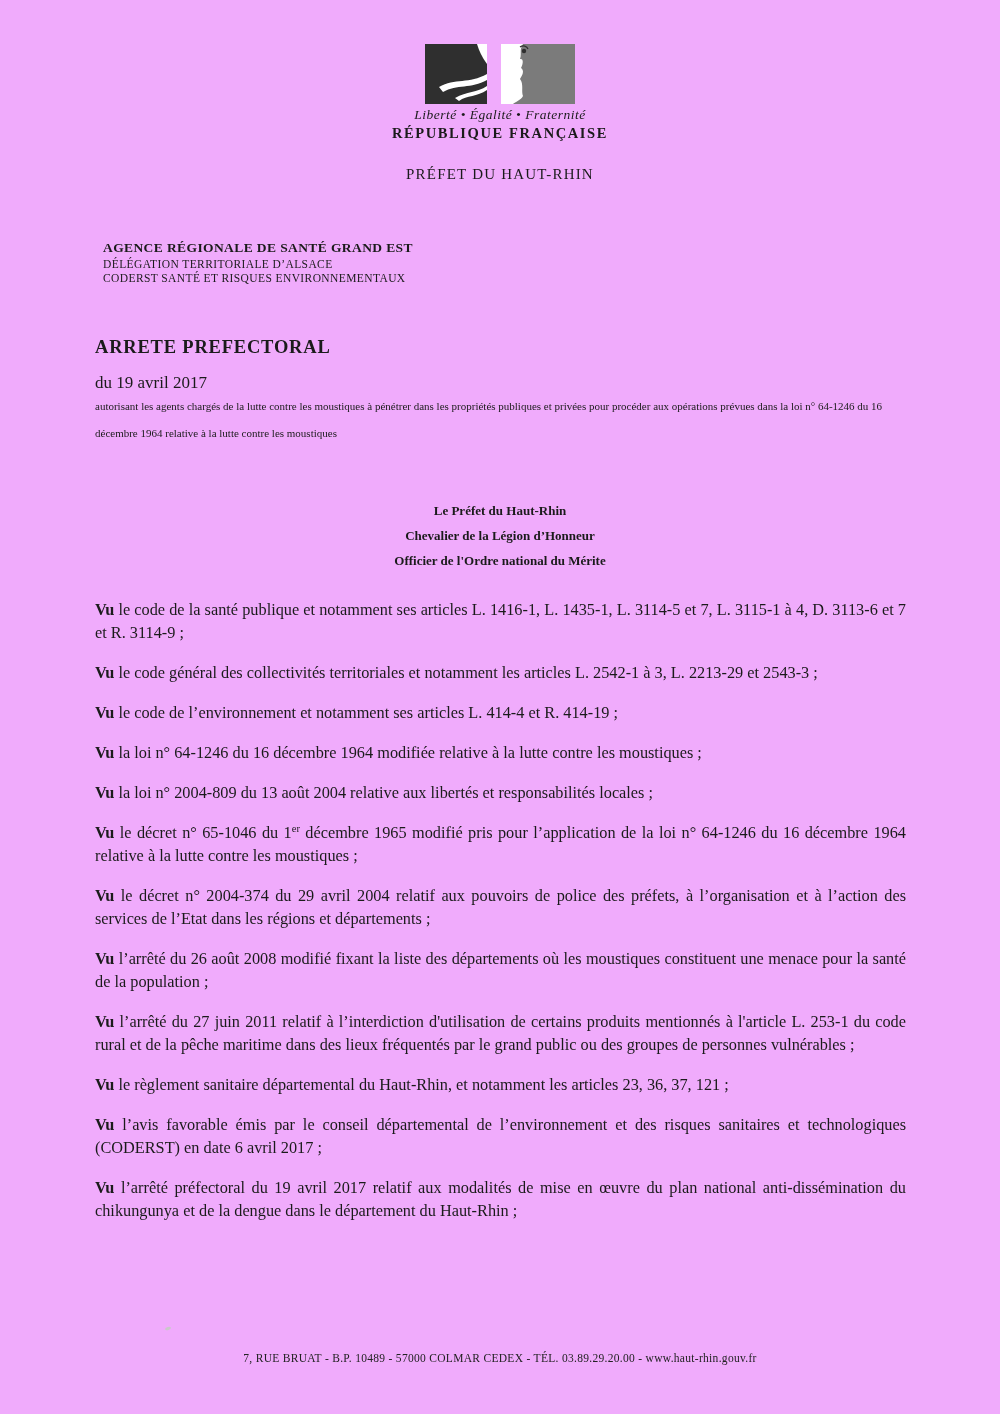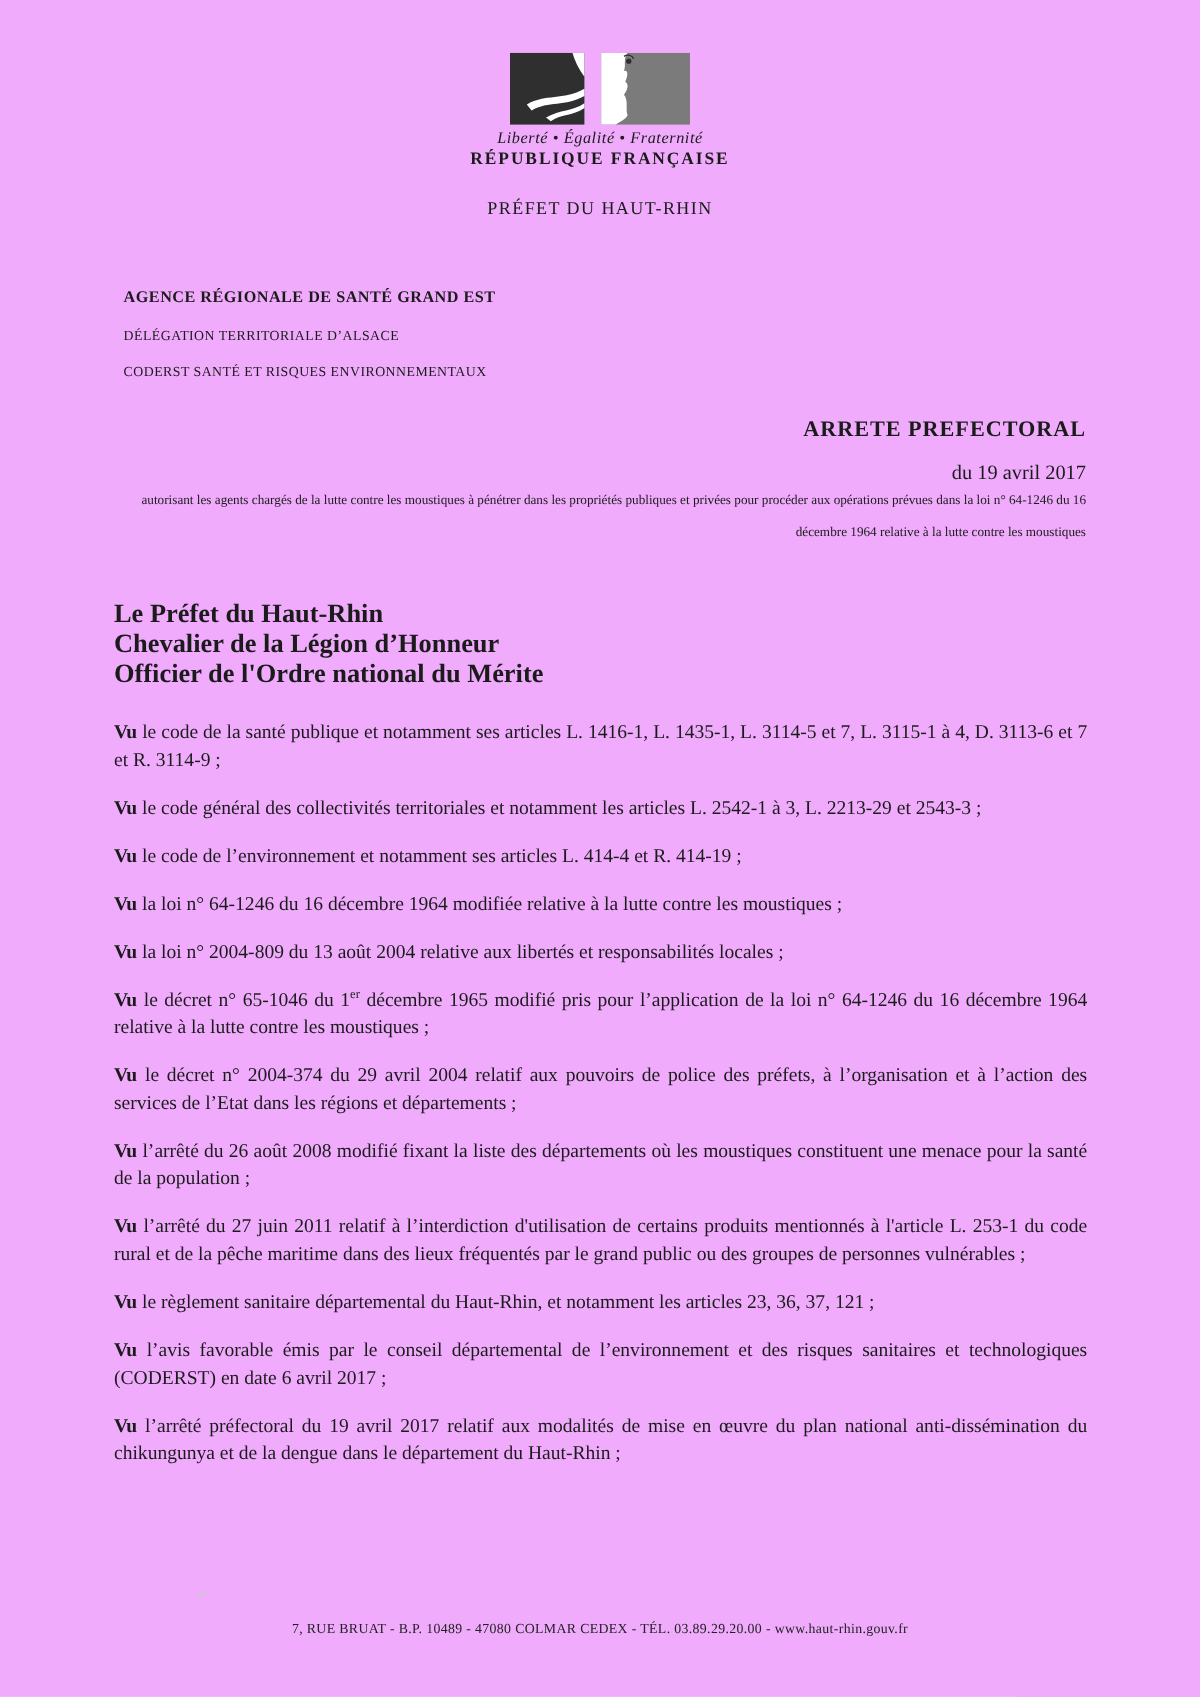--- a/index.html
+++ b/index.html
@@ -16,31 +16,31 @@
   
   .gov-header { position:absolute; top:44px; left:0; right:0; text-align:center; }
   .logo { width:150px; height:60px; display:block; margin:0 auto; }
   .motto { font-style:italic; font-size:13.5px; letter-spacing:0.5px; margin-top:3px; }
   .republic { font-weight:bold; font-size:14.5px; letter-spacing:1.6px; margin-top:2px; }
   .prefecture { font-size:15px; letter-spacing:1.2px; margin-top:24px; }
 
   
   .agency { position:absolute; top:240px; left:103px; text-align:left; }
   .agency-1 { font-weight:bold; font-size:13.5px; letter-spacing:0.4px; }
-  .agency-2, .agency-3 { font-size:11.5px; letter-spacing:0.4px; margin-top:18px; }
+  .agency-2, .agency-3 { font-size:11.5px; letter-spacing:0.4px; margin-top:2px; }
 
   
-  .title-block { position:absolute; top:348px; left:95px; width:810px; text-align:right; }
+  .title-block { position:absolute; top:337px; left:95px; width:810px; text-align:left; }
   .doc-title { font-size:18.5px; font-weight:bold; letter-spacing:0.8px; }
   .doc-date { font-size:17px; font-weight:normal; margin-top:15px; }
   .doc-subject { font-size:11px; font-weight:normal; line-height:27px; }
 
   
-  .issuer { position:absolute; top:498px; left:95px; width:810px; 
-            font-weight:bold; font-size:22px; line-height:25px; }
+  .issuer { position:absolute; top:498px; left:95px; width:810px; text-align:center;
+            font-weight:bold; font-size:13px; line-height:25px; }
 
   
   .recitals { position:absolute; top:598px; left:95px; width:811px; }
   .recital { font-size:16.3px; line-height:23px; text-align:justify; margin:0 0 17px 0; }
   .recital b { font-weight:bold; }
   .recital sup { font-size:10.5px; line-height:0; }
 
   
   .footer { position:absolute; top:1352px; left:0; right:0; text-align:center;
             font-size:11.5px; letter-spacing:0.3px; color:#222; }
@@ -109,15 +109,15 @@
 
     <p class="recital"><b>Vu</b> <span>le règlement sanitaire départemental du Haut-Rhin, et notamment les articles 23, 36, 37, 121 ;</span></p>
 
     <p class="recital"><b>Vu</b> <span>l’avis favorable émis par le conseil départemental de l’environnement et des risques sanitaires et technologiques (CODERST) en date 6 avril 2017 ;</span></p>
 
     <p class="recital"><b>Vu</b> <span>l’arrêté préfectoral du 19 avril 2017 relatif aux modalités de mise en œuvre du plan national anti-dissémination du chikungunya et de la dengue dans le département du Haut-Rhin ;</span></p>
   </div>
 
   <div class="scan-dot"></div>
 
-  <div class="footer">7, RUE BRUAT - B.P. 10489 - 47080 COLMAR CEDEX - TÉL. 03.89.29.20.00 - www.haut-rhin.gouv.fr</div>
+  <div class="footer">7, RUE BRUAT - B.P. 10489 - 57000 COLMAR CEDEX - TÉL. 03.89.29.20.00 - www.haut-rhin.gouv.fr</div>
 
 </div>
 
 </body></html>

